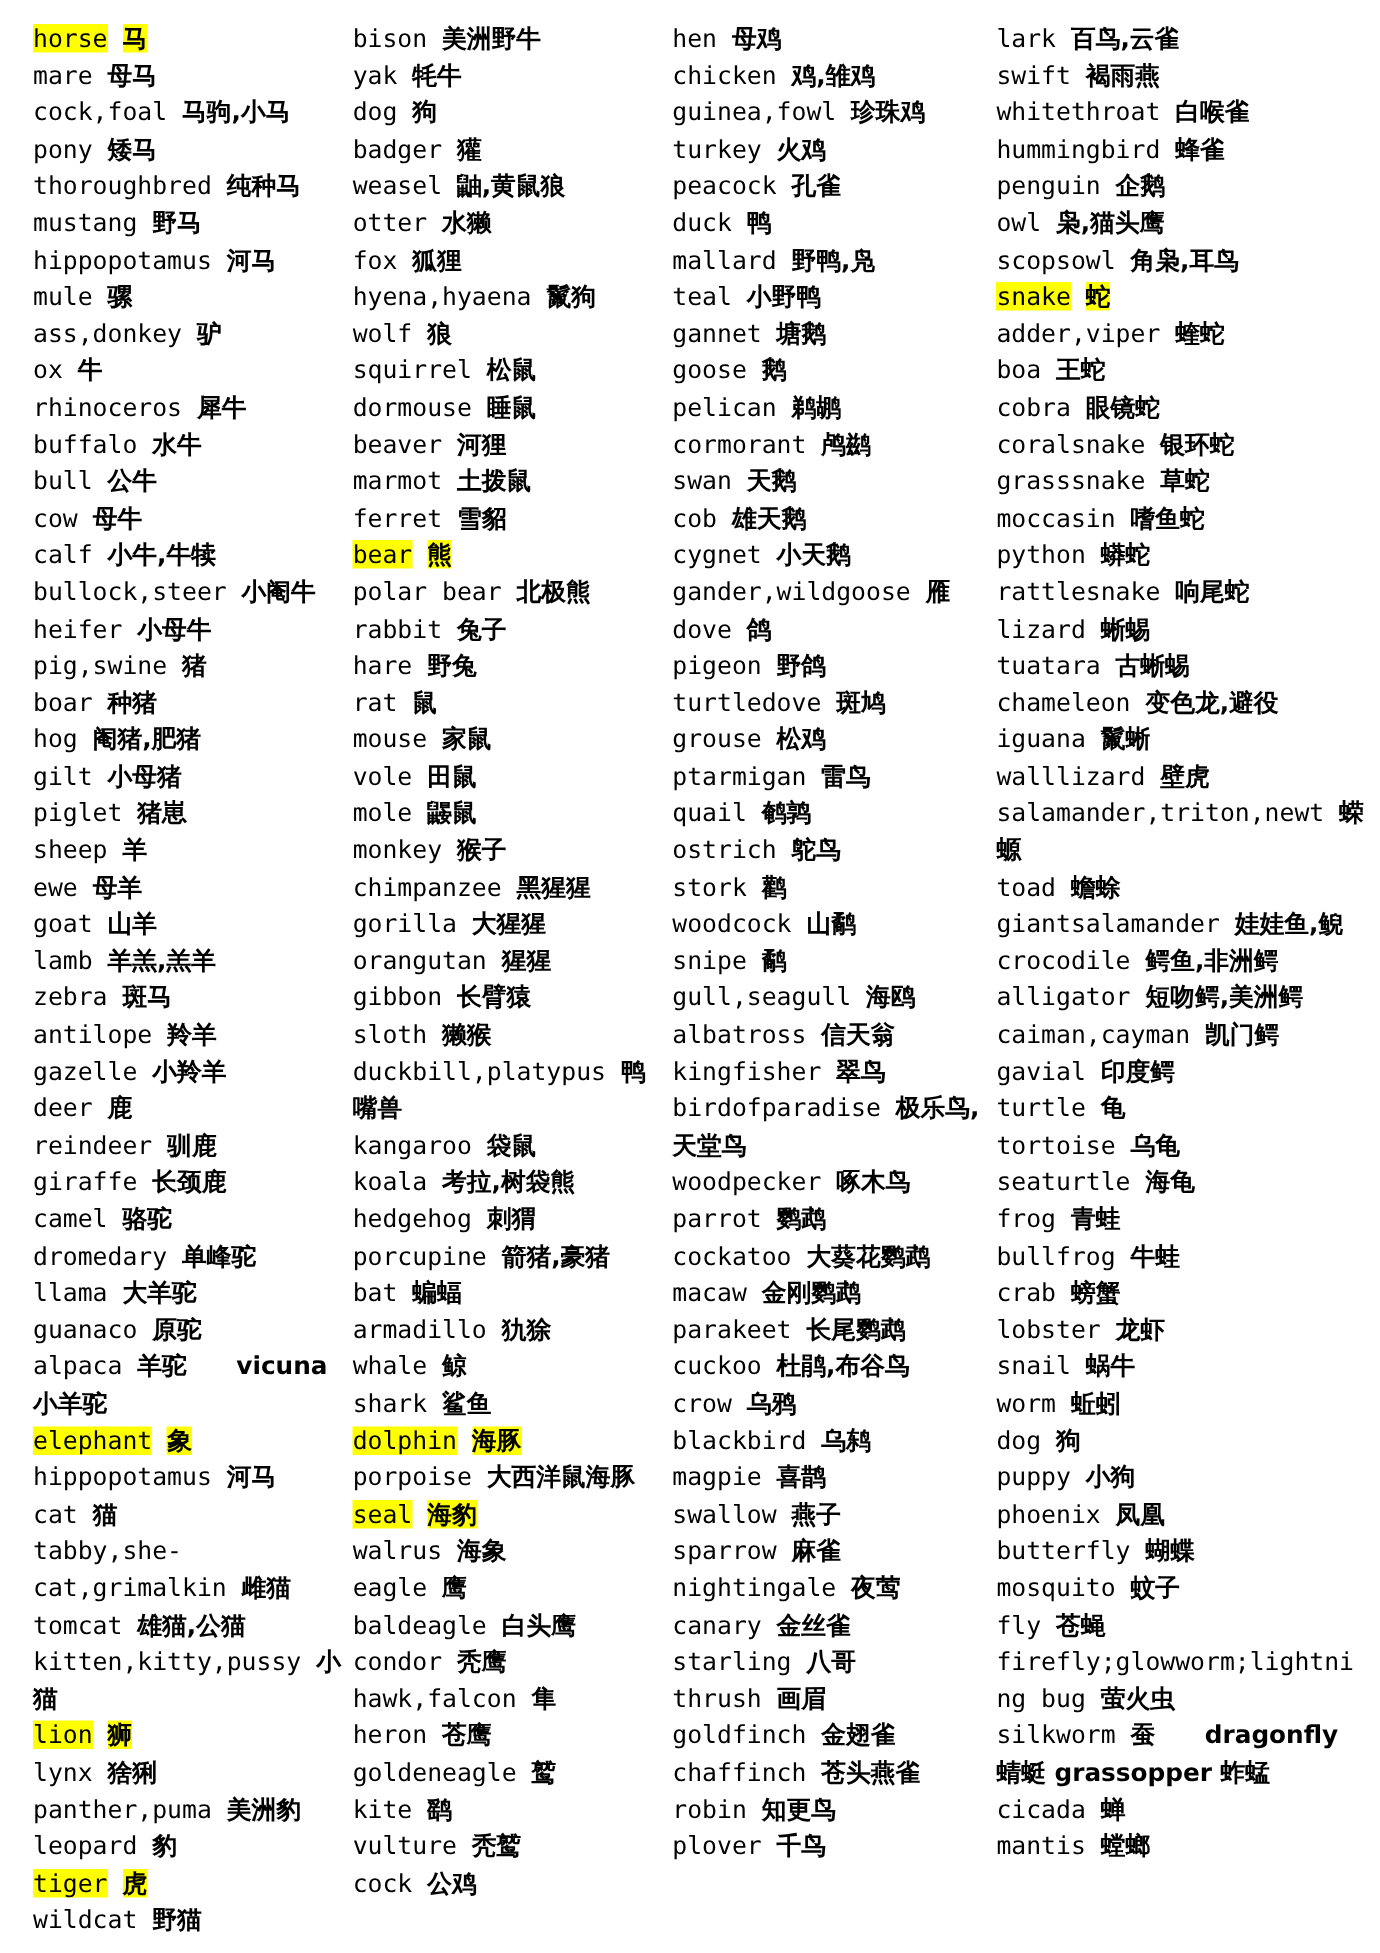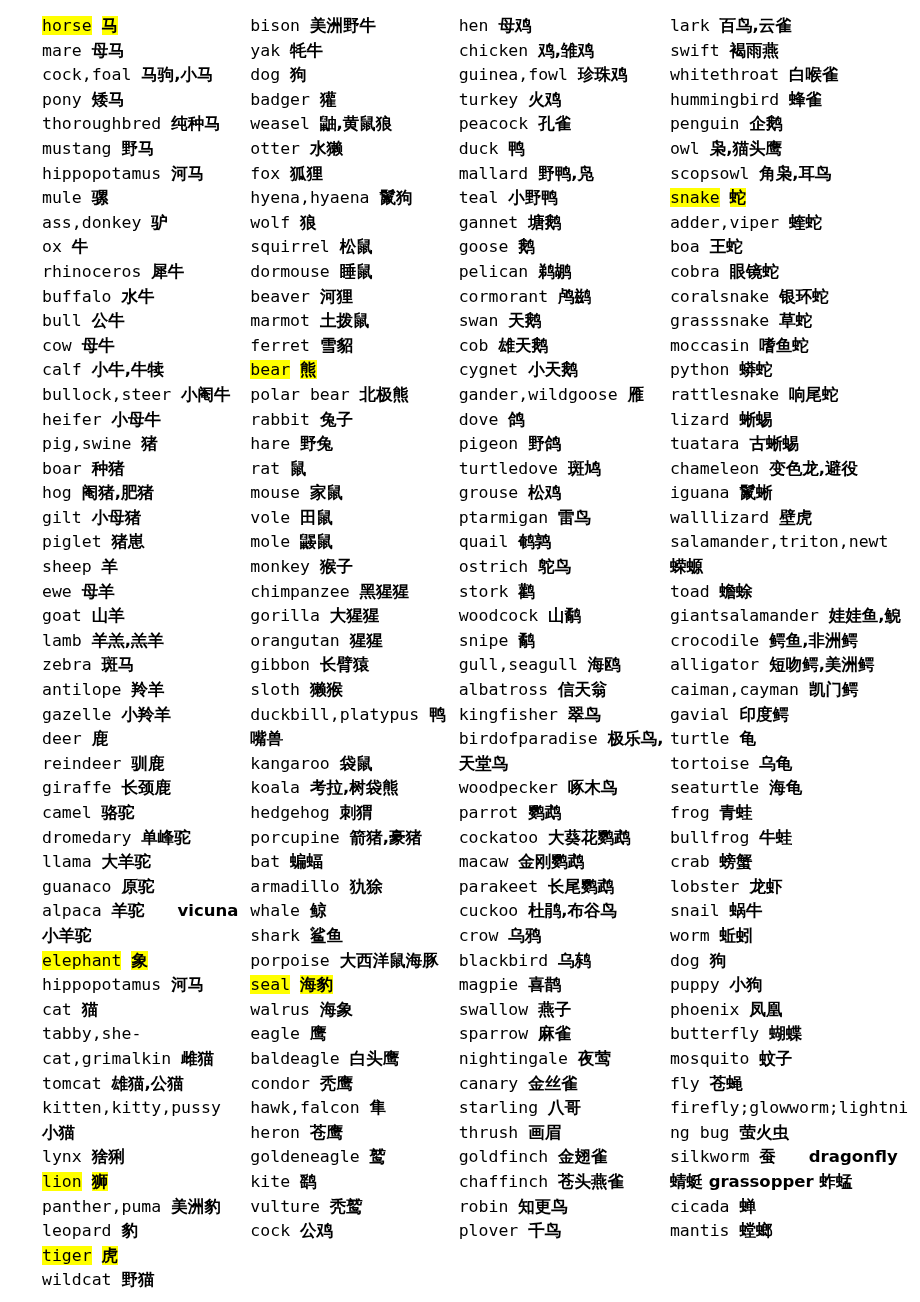--- a/index.html
+++ b/index.html
@@ -22,21 +22,21 @@
     padding: 14px 8px 0 22px;
     display: flex;
     flex-direction: row;
     align-items: flex-start;
   }
   .column {
     box-sizing: border-box;
     display: flex;
     flex-direction: column;
   }
-  .col-1 { width: 215px; padding-right: 6px; margin-left: 20px; }
+  .col-1 { width: 215px; padding-right: 6px; }
   .col-2 { width: 215px; padding-right: 6px; }
   .col-3 { width: 218px; padding-right: 6px; }
   .col-4 { width: 250px; padding-right: 2px; }
 
   .entry {
     font-size: 16.5px;
     line-height: 24.6px;
     white-space: normal;
     word-break: break-word;
     letter-spacing: 0px;
@@ -98,22 +98,22 @@
       <div class="entry"><span class="en">dromedary</span><span class="sp"> </span><span class="zh">单峰驼</span></div>
       <div class="entry"><span class="en">llama</span><span class="sp"> </span><span class="zh">大羊驼</span></div>
       <div class="entry"><span class="en">guanaco</span><span class="sp"> </span><span class="zh">原驼</span></div>
       <div class="entry"><span class="en">alpaca</span><span class="sp"> </span><span class="zh">羊驼　　vicuna 小羊驼</span></div>
       <div class="entry hl"><span class="en">elephant</span><span class="sp"> </span><span class="zh">象</span></div>
       <div class="entry"><span class="en">hippopotamus</span><span class="sp"> </span><span class="zh">河马</span></div>
       <div class="entry"><span class="en">cat</span><span class="sp"> </span><span class="zh">猫</span></div>
       <div class="entry"><span class="en">tabby,she-cat,grimalkin</span><span class="sp"> </span><span class="zh">雌猫</span></div>
       <div class="entry"><span class="en">tomcat</span><span class="sp"> </span><span class="zh">雄猫,公猫</span></div>
       <div class="entry"><span class="en">kitten,kitty,pussy</span><span class="sp"> </span><span class="zh">小猫</span></div>
+      <div class="entry hl"><span class="en">lion</span><span class="sp"> </span><span class="zh">狮</span></div>
       <div class="entry"><span class="en">lynx</span><span class="sp"> </span><span class="zh">猞猁</span></div>
-      <div class="entry hl"><span class="en">lion</span><span class="sp"> </span><span class="zh">狮</span></div>
       <div class="entry"><span class="en">panther,puma</span><span class="sp"> </span><span class="zh">美洲豹</span></div>
       <div class="entry"><span class="en">leopard</span><span class="sp"> </span><span class="zh">豹</span></div>
       <div class="entry hl"><span class="en">tiger</span><span class="sp"> </span><span class="zh">虎</span></div>
       <div class="entry"><span class="en">wildcat</span><span class="sp"> </span><span class="zh">野猫</span></div>
     </div>
     <div class="column col-2">
       <div class="entry"><span class="en">bison</span><span class="sp"> </span><span class="zh">美洲野牛</span></div>
       <div class="entry"><span class="en">yak</span><span class="sp"> </span><span class="zh">牦牛</span></div>
       <div class="entry"><span class="en">dog</span><span class="sp"> </span><span class="zh">狗</span></div>
       <div class="entry"><span class="en">badger</span><span class="sp"> </span><span class="zh">獾</span></div>
@@ -143,20 +143,21 @@
       <div class="entry"><span class="en">sloth</span><span class="sp"> </span><span class="zh">獭猴</span></div>
       <div class="entry"><span class="en">duckbill,platypus</span><span class="sp"> </span><span class="zh">鸭嘴兽</span></div>
       <div class="entry"><span class="en">kangaroo</span><span class="sp"> </span><span class="zh">袋鼠</span></div>
       <div class="entry"><span class="en">koala</span><span class="sp"> </span><span class="zh">考拉,树袋熊</span></div>
       <div class="entry"><span class="en">hedgehog</span><span class="sp"> </span><span class="zh">刺猬</span></div>
       <div class="entry"><span class="en">porcupine</span><span class="sp"> </span><span class="zh">箭猪,豪猪</span></div>
       <div class="entry"><span class="en">bat</span><span class="sp"> </span><span class="zh">蝙蝠</span></div>
       <div class="entry"><span class="en">armadillo</span><span class="sp"> </span><span class="zh">犰狳</span></div>
       <div class="entry"><span class="en">whale</span><span class="sp"> </span><span class="zh">鲸</span></div>
       <div class="entry"><span class="en">shark</span><span class="sp"> </span><span class="zh">鲨鱼</span></div>
+      <div class="entry hl"><span class="en">dolphin</span><span class="sp"> </span><span class="zh">海豚</span></div>
       <div class="entry"><span class="en">porpoise</span><span class="sp"> </span><span class="zh">大西洋鼠海豚</span></div>
       <div class="entry hl"><span class="en">seal</span><span class="sp"> </span><span class="zh">海豹</span></div>
       <div class="entry"><span class="en">walrus</span><span class="sp"> </span><span class="zh">海象</span></div>
       <div class="entry"><span class="en">eagle</span><span class="sp"> </span><span class="zh">鹰</span></div>
       <div class="entry"><span class="en">baldeagle</span><span class="sp"> </span><span class="zh">白头鹰</span></div>
       <div class="entry"><span class="en">condor</span><span class="sp"> </span><span class="zh">秃鹰</span></div>
       <div class="entry"><span class="en">hawk,falcon</span><span class="sp"> </span><span class="zh">隼</span></div>
       <div class="entry"><span class="en">heron</span><span class="sp"> </span><span class="zh">苍鹰</span></div>
       <div class="entry"><span class="en">goldeneagle</span><span class="sp"> </span><span class="zh">鹫</span></div>
       <div class="entry"><span class="en">kite</span><span class="sp"> </span><span class="zh">鹞</span></div>

